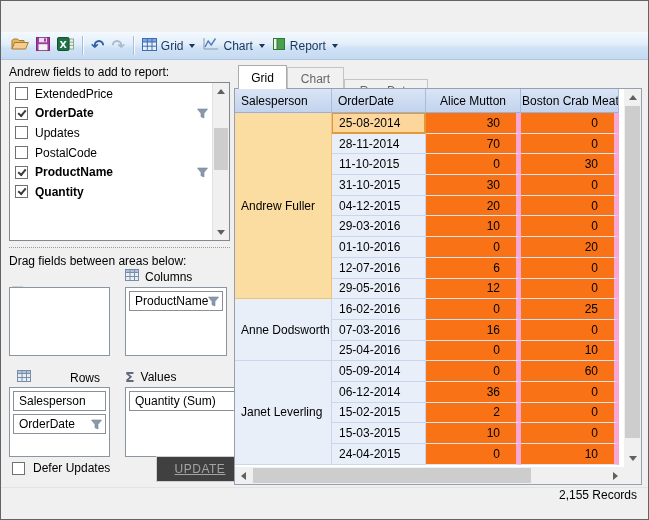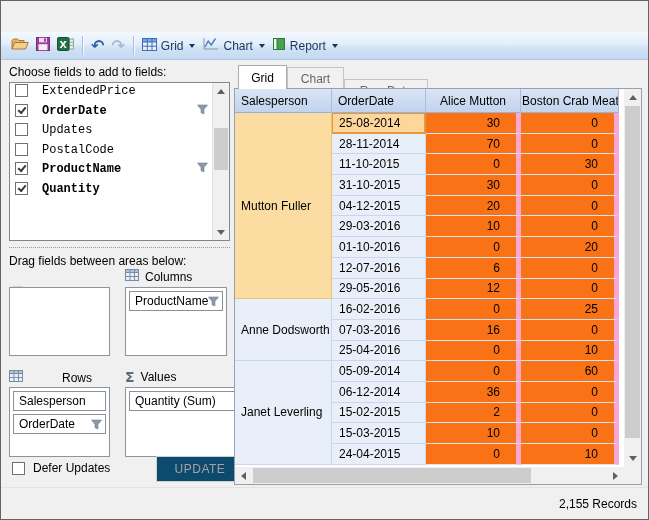--- a/index.html
+++ b/index.html
@@ -33,21 +33,21 @@
   .cb.on::after{content:"";position:absolute;left:2px;top:2px;width:6px;height:3px;
                 border-left:2px solid #3A3A3A;border-bottom:2px solid #3A3A3A;transform:rotate(-50deg);}
   .funnel{display:inline-flex;flex:none;}
   .dotted{position:absolute;left:8px;top:246px;width:221px;border-top:1px dotted #9B9B9B;}
 
   
   #choose-label{left:8px;top:64px;}
   #field-list{position:absolute;left:8px;top:81px;width:221px;height:159px;box-sizing:border-box;
               background:#fff;border:1px solid #828790;}
   #field-items{position:absolute;left:0;top:1px;right:17px;bottom:1px;}
-  .field-item{height:19.6px;display:flex;padding:0 4px 0 5px;gap:14px;font-family:Liberation Mono, monospace;}
+  .field-item{height:19.6px;display:flex;align-items:center;padding:0 4px 0 5px;gap:7px;}
   .field-item .fl{white-space:nowrap;}
   .field-item .fl.bold{font-weight:bold;}
   .field-item .funnel{margin-left:auto;}
 
   
   .sb-track{background:#F0F0F0;position:absolute;}
   .sb-btn{position:absolute;display:flex;align-items:center;justify-content:center;background:#F0F0F0;}
   .sb-thumb{position:absolute;background:#CDCDCD;}
   .tri-up{width:0;height:0;border-left:4px solid transparent;border-right:4px solid transparent;border-bottom:5px solid #606060;}
   .tri-down{width:0;height:0;border-left:4px solid transparent;border-right:4px solid transparent;border-top:5px solid #606060;}
@@ -57,37 +57,37 @@
   #fl-sb{right:0;top:0;bottom:0;width:16px;border-left:1px solid #E2E2E2;}
   #fl-sb .up{top:0;left:0;width:16px;height:16px;}
   #fl-sb .thumb{left:1px;top:45px;width:14px;height:42px;}
   #fl-sb .down{bottom:0;left:0;width:16px;height:16px;}
 
   
   #drag-label{left:8px;top:253px;}
   .area-label{position:absolute;display:flex;align-items:center;gap:6px;color:#000;}
   #filters-label{left:10px;top:284px;}
   #columns-label{left:124px;top:268px;}
-  #rows-label{left:8px;top:369px;gap:39px;}
+  #rows-label{left:16px;top:369px;gap:39px;}
   #values-label{left:124px;top:369px;}
   .sigma{font-family:"DejaVu Sans",sans-serif;font-size:14px;font-weight:bold;color:#5F6B7A;line-height:1;}
   .area-box{position:absolute;box-sizing:border-box;background:#fff;border:1px solid #8A95A0;
             padding:3px;display:flex;flex-direction:column;gap:3px;}
   #filters-box{left:8px;top:286px;width:101px;height:69px;}
   #columns-box{left:124px;top:286px;width:102px;height:69px;}
   #rows-box{left:8px;top:386px;width:101px;height:70px;}
   #values-box{left:124px;top:386px;width:116px;height:70px;}
   .area-item{height:20px;box-sizing:border-box;border:1px solid #8A8F98;display:flex;align-items:center;
              padding:0 3px 0 5px;background:#fff;white-space:nowrap;}
   .area-item .funnel{margin-left:auto;}
 
   #defer-row{position:absolute;left:11px;top:460px;display:flex;align-items:center;gap:8px;}
   #update-btn{position:absolute;left:155px;top:455px;width:88px;height:26px;box-sizing:border-box;
-              background:#0c4a6e;border:1px solid #CFCFCF;color:#A3A3A3;font-size:12px;
-              display:flex;align-items:center;justify-content:center;letter-spacing:.5px;}
+              background:#404040;border:1px solid #CFCFCF;color:#A3A3A3;font-size:12px;
+              display:flex;align-items:center;justify-content:center;letter-spacing:.5px;text-decoration:underline;}
 
   
   .tab{position:absolute;box-sizing:border-box;display:flex;align-items:center;justify-content:center;
        top:66px;height:22px;background:#F1F1F1;border:1px solid #C4C4C4;border-bottom:none;color:#666;}
   .tab.active{top:64px;height:24px;background:#fff;border:1px solid #ABABAB;border-bottom:none;color:#000;z-index:3;}
   #tab-grid{left:237px;width:49px;}
   #tab-chart{left:286px;width:57px;}
   #tab-raw{left:343px;width:84px;margin-top:12px;}
 
   
@@ -112,21 +112,21 @@
   #grid-vsb .thumb{left:1px;top:17px;width:15px;height:332px;}
   #grid-vsb .down{top:361px;left:0;width:17px;height:17px;}
   #grid-hsb{left:0;bottom:0;height:17px;right:17px;}
   #grid-hsb .left{left:0;top:0;width:17px;height:17px;}
   #grid-hsb .thumb{left:18px;top:1px;width:278px;height:15px;}
   #grid-hsb .right{right:0;top:0;width:17px;height:17px;}
   #grid-corner{position:absolute;right:0;bottom:0;width:17px;height:17px;background:#F0F0F0;}
 
   
   .statusbar{position:absolute;left:0;right:0;bottom:0;height:31px;background:#F0F0F0;border-top:1px solid #E3E3E3;
-             display:flex;align-items:center;justify-content:flex-end;padding-right:11px;font-size:12px;}
+             display:flex;justify-content:flex-end;padding-right:11px;font-size:12px;}
 </style>
 </head>
 <body>
 
 <div class="window">
 
 
   <div class="toolbar">
     <div class="tb-btn">
       <span>
@@ -193,21 +193,21 @@
         <svg width="14" height="14" viewBox="0 0 14 14">
           <rect x="1.5" y="1.5" width="11" height="11" fill="#49A04D" stroke="#2F7A33"></rect>
           <rect x="1.5" y="1.5" width="3.5" height="11" fill="#EDF4ED" stroke="#2F7A33"></rect>
         </svg>
       </span>
       <span>Report</span>
       <span class="caret"></span>
     </div>
   </div>
 
-  <div class="lbl" id="choose-label">Choose fields to add to fields:</div>
+  <div class="lbl" id="choose-label">Andrew fields to add to report:</div>
 
   <div id="field-list">
     <div id="field-items">
         <div class="field-item">
           <span class="cb"></span>
           <span class="fl">ExtendedPrice</span>
         </div>
         <div class="field-item">
           <span class="cb on"></span>
           <span class="fl bold">OrderDate</span>
@@ -345,21 +345,21 @@
         <thead>
           <tr>
             <th class="l">Salesperson</th>
             <th class="l">OrderDate</th>
             <th>Alice Mutton</th>
             <th>Boston Crab Meat</th>
           </tr>
         </thead>
         <tbody id="pivot-body">
             <tr>
-              <td class="gcell hl" rowspan="9">Mutton Fuller</td>
+              <td class="gcell hl" rowspan="9">Andrew Fuller</td>
               <td class="dcell selected">25-08-2014</td>
               <td class="vcell">30</td>
               <td class="vcell">0</td>
             </tr>
             <tr>
               <td class="dcell">28-11-2014</td>
               <td class="vcell">70</td>
               <td class="vcell">0</td>
             </tr>
             <tr>

